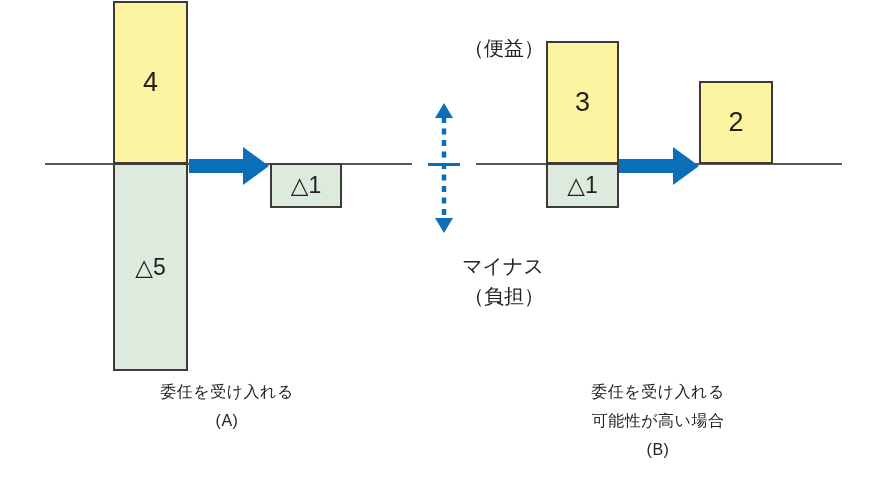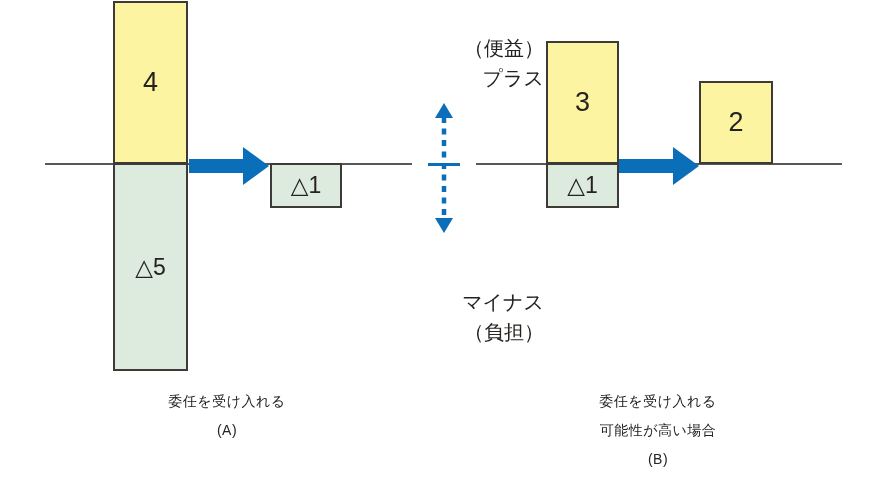--- a/index.html
+++ b/index.html
@@ -25,23 +25,23 @@
   .bar-b-burden{left:546px;top:163px;width:73px;height:45px;}
   .bar-b-after{left:699px;top:81px;width:74px;height:83px;}
   .arrow-svg{position:absolute;width:82px;height:44px;}
   .arrow-a{left:189px;top:144px;}
   .arrow-b{left:619px;top:144px;}
   .daxis-svg{position:absolute;left:426px;top:102px;width:36px;height:132px;}
   .crossbar{position:absolute;left:428px;top:163px;width:32px;height:3px;background:#0b6eb8;}
   .clabel{position:absolute;left:344px;width:200px;text-align:right;font-size:20px;line-height:24px;}
   .clabel.l1{top:36px;}
   .clabel.l2{top:66px;}
-  .clabel.l3{top:254px;margin-top:36px;}
-  .clabel.l4{top:284px;margin-top:36px;}
-  .caption{position:absolute;width:240px;top:387px;text-align:center;font-size:14px;line-height:29px;letter-spacing:0.5px;}
+  .clabel.l3{top:254px;}
+  .clabel.l4{top:284px;}
+  .caption{position:absolute;width:240px;top:377px;text-align:center;font-size:16px;line-height:29px;letter-spacing:0.5px;}
   .caption-a{left:107px;}
   .caption-b{left:538px;}
 </style>
 </head>
 <body>
 
 <div class="stage">
 
   <div class="axis axis-left"></div>
   <div class="axis axis-right"></div>
@@ -56,21 +56,20 @@
   <svg class="arrow-svg arrow-a" viewBox="0 0 82 44">
     <rect x="0" y="15" width="58" height="14" fill="#0b6eb8"></rect>
     <polygon points="54,3 80,22 54,41" fill="#0b6eb8"></polygon>
   </svg>
 
   <div class="bar burden bar-a-after">
     <span class="bar-value neg">△1</span>
   </div>
 
   <div class="clabel l1">（便益）</div>
-  <div class="clabel l2">プラス</div>
   <svg class="daxis-svg" viewBox="0 0 36 132">
     <line x1="18" y1="15" x2="18" y2="117" stroke-width="4.5" fill="none" stroke-dasharray="6 5.5" stroke="#0b6eb8"></line>
     <polygon points="18,1 9,16 27,16" fill="#0b6eb8"></polygon>
     <polygon points="18,131 9,116 27,116" fill="#0b6eb8"></polygon>
   </svg>
   <div class="crossbar"></div>
   <div class="clabel l3">マイナス</div>
   <div class="clabel l4">（負担）</div>
 
   <div class="bar benefit bar-b-benefit">

